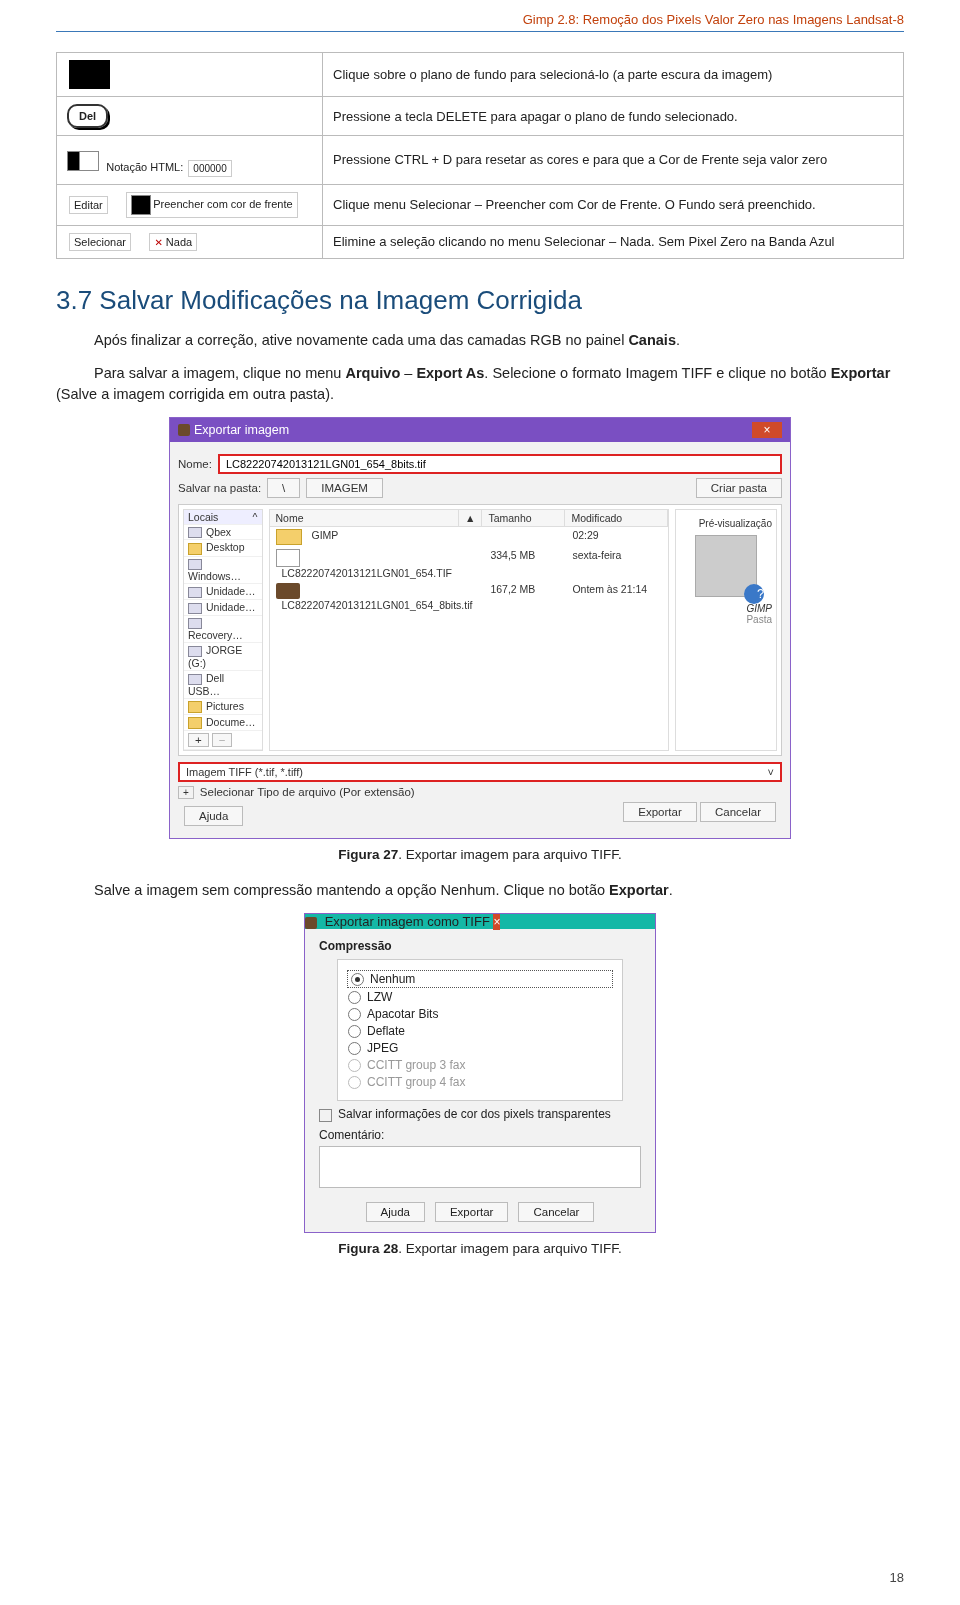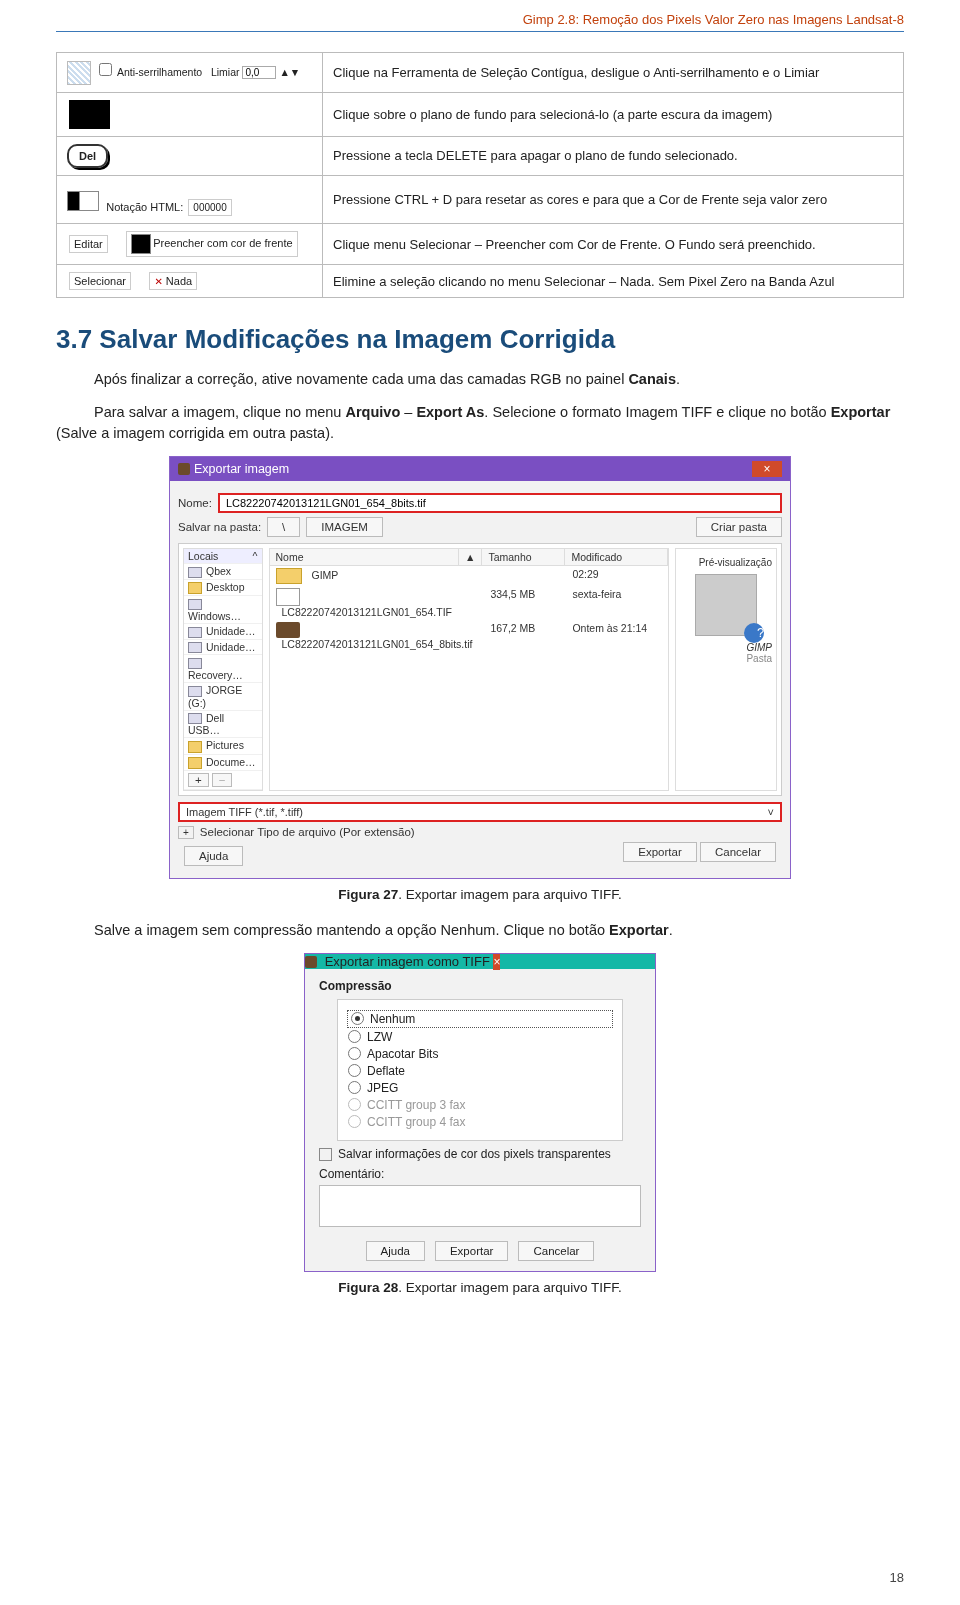--- a/index.html
+++ b/index.html
@@ -6,21 +6,21 @@
   .page{width:960px;margin:0 auto;position:relative;min-height:1605px;padding:0 56px 0 56px;box-sizing:border-box}
   .hdr{text-align:right;color:#c2410c;font-size:13px;padding:12px 0 2px}
   .hdr-rule{height:1px;background:#3a78b8;margin-top:2px}
   table.steps{width:100%;border-collapse:collapse;margin-top:20px;font-size:13px}
   table.steps td{border:1px solid #bbb;padding:7px 10px;vertical-align:middle}
   table.steps td:first-child{width:245px;text-align:left}
   .thumb{display:inline-block;border:1px solid #ccc;background:#fff;font-size:10px;padding:2px 4px;margin:0 2px;vertical-align:middle}
   .thumb.blk{background:#000;color:#9af;border-color:#000;padding:8px 18px}
   .keycap{display:inline-block;border:2px solid #333;border-radius:10px;padding:4px 10px;font-weight:bold;font-size:11px;box-shadow:2px 2px 0 #000}
   .swatch{display:inline-block;width:18px;height:18px;background:#000;border:1px solid #888;margin-right:2px;vertical-align:middle}
-  h2{font-weight:700;color:#1a4c7a;font-size:26px;margin:26px 0 14px}
+  h2{font-weight:400;color:#1a4c7a;font-size:26px;margin:26px 0 14px}
   p.body{font-size:14.5px;margin:12px 0;line-height:1.45}
   .indent{text-indent:38px}
   .b{font-weight:bold}
   .figcap{text-align:center;font-size:13.5px;margin:8px 0 18px}
   .figcap .b{font-weight:bold}
   .dlg{border:1px solid #8a62c9;background:#fff;margin:8px auto;width:620px}
   .dlg .titlebar{background:#7a4fc2;color:#fff;font-size:12.5px;padding:4px 8px;display:flex;align-items:center}
   .titlebar .ttl{flex:1;text-align:left}
   .titlebar .xbtn{background:#d04a2a;color:#fff;width:30px;text-align:center;font-size:12px;padding:1px 0}
   .dlg .body{background:#f2f2f2;padding:8px;font-size:11.5px;color:#333}
@@ -70,33 +70,20 @@
   .plus{border:1px solid #bbb;padding:0 4px;font-size:10px;margin-right:6px}
 </style>
 </head>
 <body>
 <div class="page">
   <div class="hdr"><span>Gimp 2.8: Remoção dos Pixels Valor Zero nas Imagens Landsat-8</span></div>
   <div class="hdr-rule"></div>
 
   <table class="steps">
     <tbody>
-        <tr>
-      <td>
-        <span class="toolico"></span>
-        <span class="antirow">
-          <input type="checkbox" style="">
-          <span>Anti-serrilhamento</span>&nbsp;&nbsp;
-          <span>Limiar</span>
-          <input type="text" value="0,0" style="">
-          <span class="caret">▲▼</span>
-        </span>
-      </td>
-      <td>Clique na Ferramenta de Seleção Contígua, desligue o Anti-serrilhamento e o Limiar</td>
-    </tr>
     <tr>
       <td><span class="thumb blk">&nbsp;</span></td>
       <td>Clique sobre o plano de fundo para selecioná-lo (a parte escura da imagem)</td>
     </tr>
     <tr>
       <td><span class="keycap">Del</span></td>
       <td>Pressione a tecla DELETE para apagar o plano de fundo selecionado.</td>
     </tr>
     <tr>
       <td>

